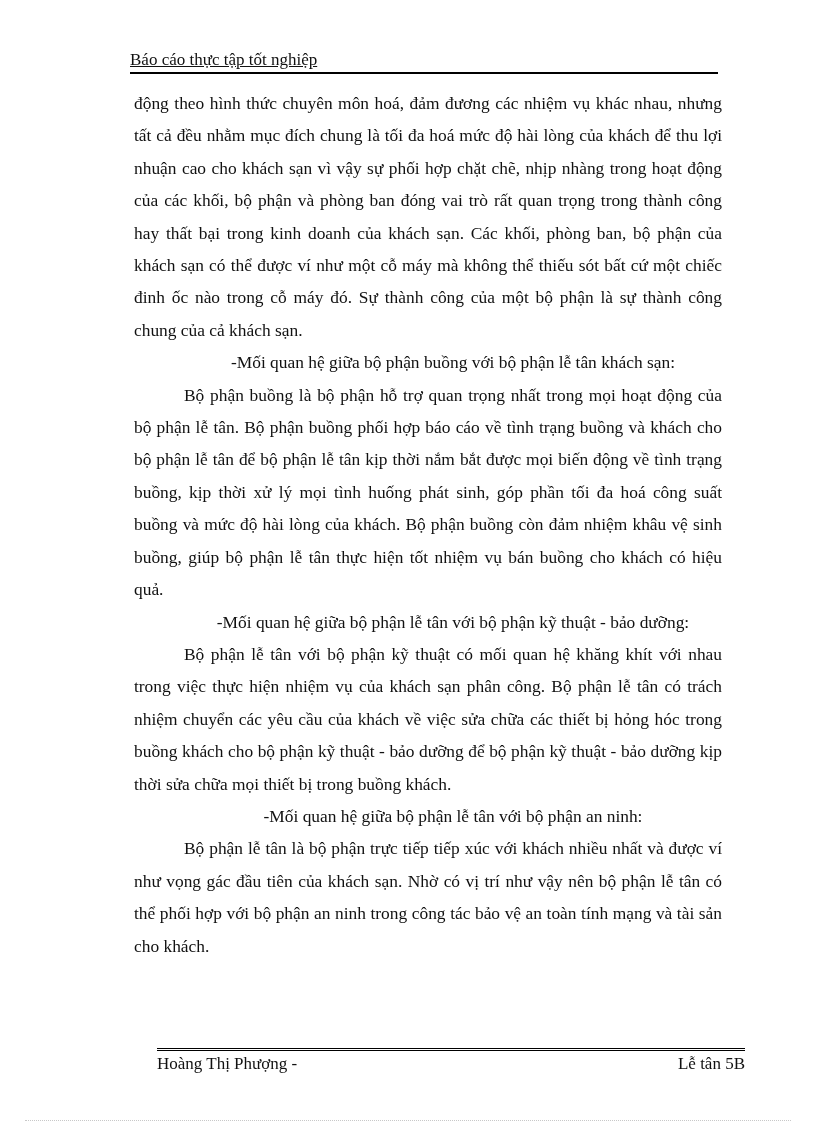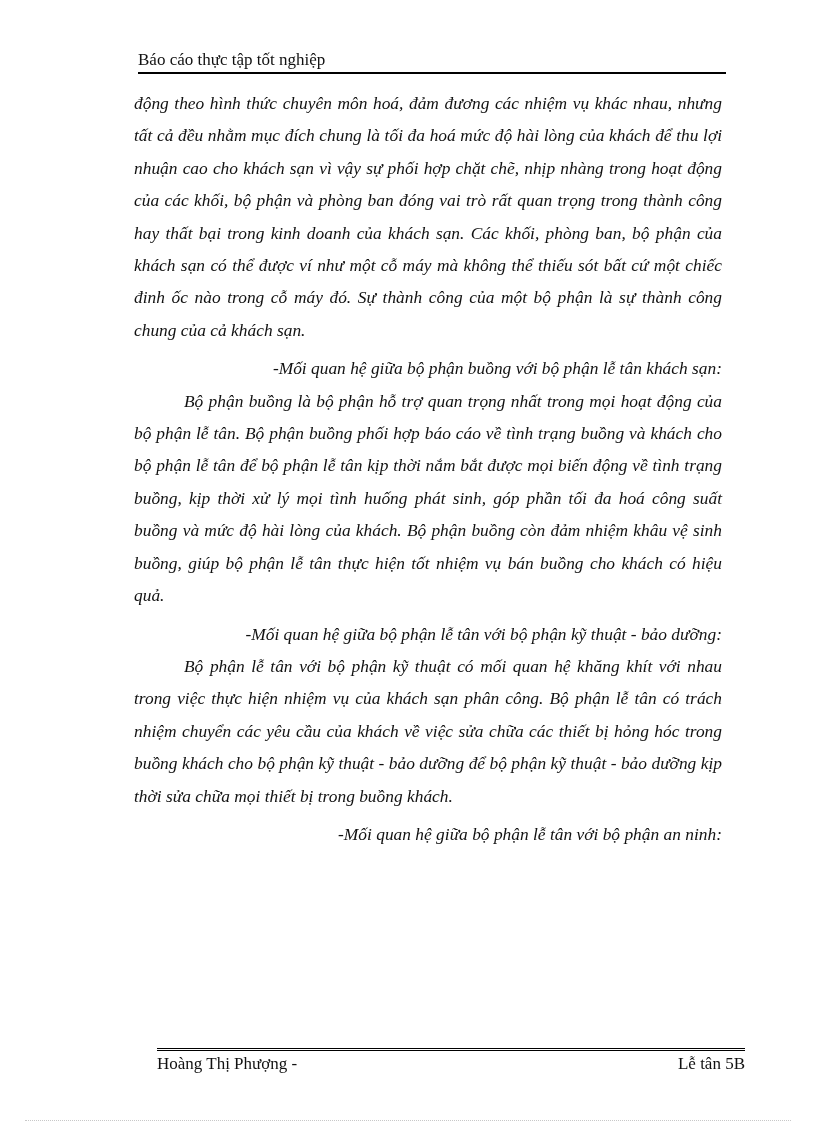--- a/index.html
+++ b/index.html
@@ -10,52 +10,50 @@
     body {
       width: 816px;
       height: 1123px;
       position: relative;
       overflow: hidden;
       font-family: "Liberation Serif", "DejaVu Serif", serif;
       color: #111111;
     }
     .page-header {
       position: absolute;
-      left: 138px;
+      left: 130px;
       top: 50px;
       width: 588px;
       height: 22px;
       border-bottom: 2.5px solid #000;
+      text-decoration: underline;
     }
     .page-header span {
       font-size: 17px;
       line-height: 20px;
       display: block;
     }
     .content {
       position: absolute;
       left: 134px;
       top: 87px;
       width: 588px;
       font-size: 17.4px;
       line-height: 32.4px;
     }
     .content p {
       margin: 0;
       text-align: justify;
-      font-style: italic;
     }
     .content p.indent {
       text-indent: 50px;
     }
     .content p.subhead {
-      font-style: italic;
       text-indent: 50px;
-      text-align: right;
-      margin-top: 6px;
+      text-align: center;
     }
     .page-footer {
       position: absolute;
       left: 134px;
       top: 1048px;
       width: 588px;
       border-top: 3px double #000;
       padding-top: 2px;
       display: flex;
       justify-content: space-between;
@@ -78,20 +76,21 @@
   <span>Báo cáo thực tập tốt nghiệp</span>
 </div>
 
 <div class="content">
   <p>động theo hình thức chuyên môn hoá, đảm đương các nhiệm vụ khác nhau, nhưng tất cả đều nhằm mục đích chung là tối đa hoá mức độ hài lòng của khách để thu lợi nhuận cao cho khách sạn vì vậy sự phối hợp chặt chẽ, nhịp nhàng trong hoạt động của các khối, bộ phận và phòng ban đóng vai trò rất quan trọng trong thành công hay thất bại trong kinh doanh của khách sạn. Các khối, phòng ban, bộ phận của khách sạn có thể được ví như một cỗ máy mà không thể thiếu sót bất cứ một chiếc đinh ốc nào trong cỗ máy đó. Sự thành công của một bộ phận là sự thành công chung của cả khách sạn.</p>
   <p class="subhead">-Mối quan hệ giữa bộ phận buồng với bộ phận lễ tân khách sạn:</p>
   <p class="indent">Bộ phận buồng là bộ phận hỗ trợ quan trọng nhất trong mọi hoạt động của bộ phận lễ tân. Bộ phận buồng phối hợp báo cáo về tình trạng buồng và khách cho bộ phận lễ tân để bộ phận lễ tân kịp thời nắm bắt được mọi biến động về tình trạng buồng, kịp thời xử lý mọi tình huống phát sinh, góp phần tối đa hoá công suất buồng và mức độ hài lòng của khách. Bộ phận buồng còn đảm nhiệm khâu vệ sinh buồng, giúp bộ phận lễ tân thực hiện tốt nhiệm vụ bán buồng cho khách có hiệu quả.</p>
   <p class="subhead">-Mối quan hệ giữa bộ phận  lễ tân với bộ phận kỹ thuật - bảo dưỡng:</p>
   <p class="indent">Bộ phận  lễ tân với bộ phận kỹ thuật có mối quan hệ khăng khít với nhau trong việc thực hiện nhiệm vụ của khách sạn phân công. Bộ phận lễ tân có trách nhiệm  chuyển các yêu cầu của khách về việc sửa chữa các thiết bị hỏng hóc trong buồng khách cho bộ phận kỹ thuật - bảo dưỡng để bộ phận kỹ thuật - bảo dưỡng kịp thời sửa chữa mọi thiết bị trong buồng khách.</p>
   <p class="subhead">-Mối quan hệ giữa bộ phận  lễ tân với bộ phận an ninh:</p>
+  <p class="indent">Bộ phận lễ tân là bộ phận trực tiếp tiếp xúc với khách nhiều nhất và được ví như vọng gác đầu tiên của khách sạn. Nhờ có vị trí như vậy nên bộ phận lễ tân có thể phối hợp với bộ phận an ninh trong công tác bảo vệ an toàn tính mạng và tài sản cho khách.</p>
 </div>
 
 <div class="page-footer">
   <span>Hoàng Thị Phượng -</span>
   <span>Lễ tân 5B</span>
 </div>
 
 <div class="page-boundary"></div>
 
 </body></html>

